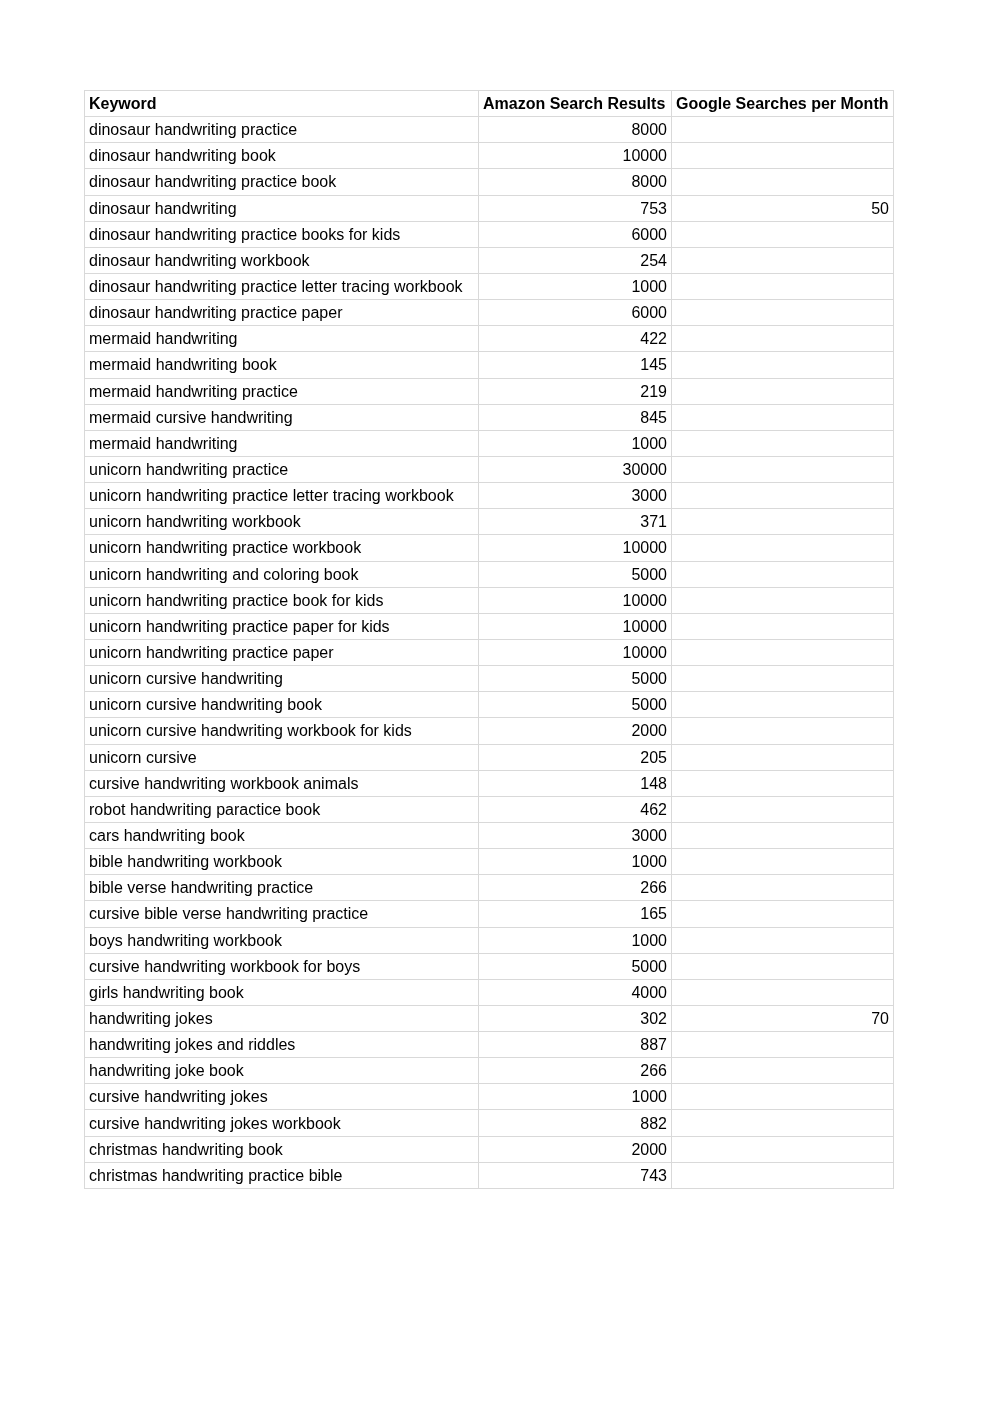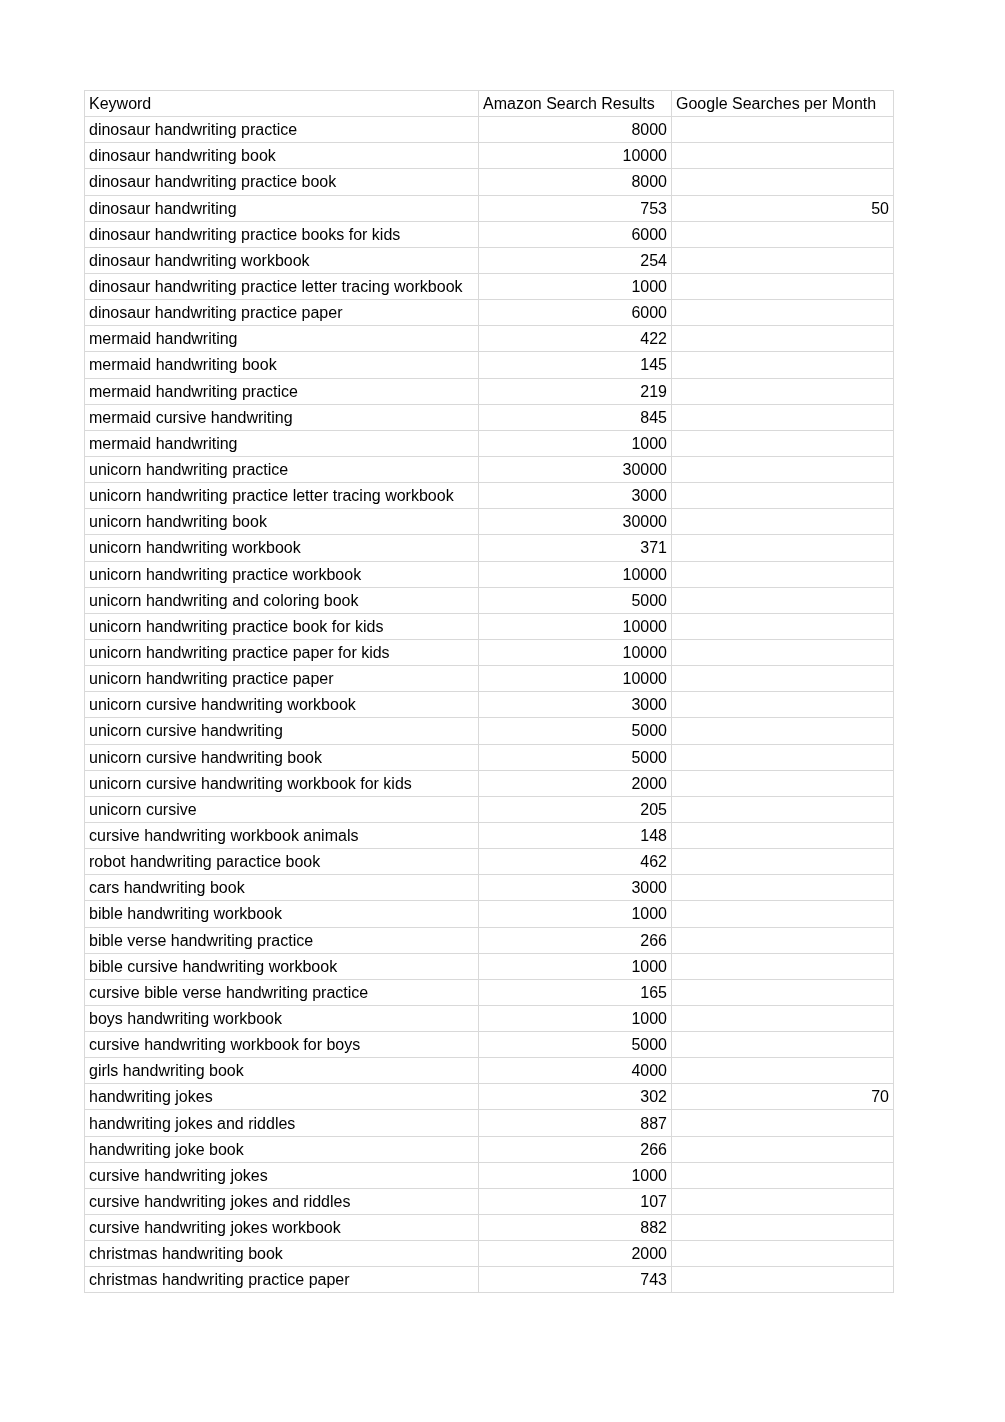--- a/index.html
+++ b/index.html
@@ -11,21 +11,21 @@
     font-size: 16px; color: #000;
     table-layout: fixed;
   }
   .sheet td, .sheet th {
     border: 1px solid #d9d9d9;
     height: 25.15px;
     padding: 0 4px;
     white-space: nowrap; overflow: hidden;
     line-height: 25px;
   }
-  .sheet th { font-weight: normal; text-align: left; }
+  .sheet th { font-weight: bold; text-align: left; }
   .c1 { width: 394px; }
   .c2 { width: 193px; }
   .c3 { width: 222px; }
   .num { text-align: right; }
 </style>
 </head>
 <body>
 
 <table class="sheet">
   <colgroup>
@@ -110,25 +110,20 @@
         <td>unicorn handwriting practice</td>
         <td class="num">30000</td>
         <td class="num"></td>
       </tr>
       <tr>
         <td>unicorn handwriting practice letter tracing workbook</td>
         <td class="num">3000</td>
         <td class="num"></td>
       </tr>
       <tr>
-        <td>unicorn handwriting book</td>
-        <td class="num">30000</td>
-        <td class="num"></td>
-      </tr>
-      <tr>
         <td>unicorn handwriting workbook</td>
         <td class="num">371</td>
         <td class="num"></td>
       </tr>
       <tr>
         <td>unicorn handwriting practice workbook</td>
         <td class="num">10000</td>
         <td class="num"></td>
       </tr>
       <tr>
@@ -145,25 +140,20 @@
         <td>unicorn handwriting practice paper for kids</td>
         <td class="num">10000</td>
         <td class="num"></td>
       </tr>
       <tr>
         <td>unicorn handwriting practice paper</td>
         <td class="num">10000</td>
         <td class="num"></td>
       </tr>
       <tr>
-        <td>unicorn cursive handwriting workbook</td>
-        <td class="num">3000</td>
-        <td class="num"></td>
-      </tr>
-      <tr>
         <td>unicorn cursive handwriting</td>
         <td class="num">5000</td>
         <td class="num"></td>
       </tr>
       <tr>
         <td>unicorn cursive handwriting book</td>
         <td class="num">5000</td>
         <td class="num"></td>
       </tr>
       <tr>
@@ -192,25 +182,20 @@
         <td class="num"></td>
       </tr>
       <tr>
         <td>bible handwriting workbook</td>
         <td class="num">1000</td>
         <td class="num"></td>
       </tr>
       <tr>
         <td>bible verse handwriting practice</td>
         <td class="num">266</td>
-        <td class="num"></td>
-      </tr>
-      <tr>
-        <td>bible cursive handwriting workbook</td>
-        <td class="num">1000</td>
         <td class="num"></td>
       </tr>
       <tr>
         <td>cursive bible verse handwriting practice</td>
         <td class="num">165</td>
         <td class="num"></td>
       </tr>
       <tr>
         <td>boys handwriting workbook</td>
         <td class="num">1000</td>
@@ -240,33 +225,28 @@
         <td>handwriting joke book</td>
         <td class="num">266</td>
         <td class="num"></td>
       </tr>
       <tr>
         <td>cursive handwriting jokes</td>
         <td class="num">1000</td>
         <td class="num"></td>
       </tr>
       <tr>
-        <td>cursive handwriting jokes and riddles</td>
-        <td class="num">107</td>
-        <td class="num"></td>
-      </tr>
-      <tr>
         <td>cursive handwriting jokes workbook</td>
         <td class="num">882</td>
         <td class="num"></td>
       </tr>
       <tr>
         <td>christmas handwriting book</td>
         <td class="num">2000</td>
         <td class="num"></td>
       </tr>
       <tr>
-        <td>christmas handwriting practice paper</td>
+        <td>christmas handwriting practice bible</td>
         <td class="num">743</td>
         <td class="num"></td>
       </tr>
     </tbody>
 </table>
 
 </body></html>

